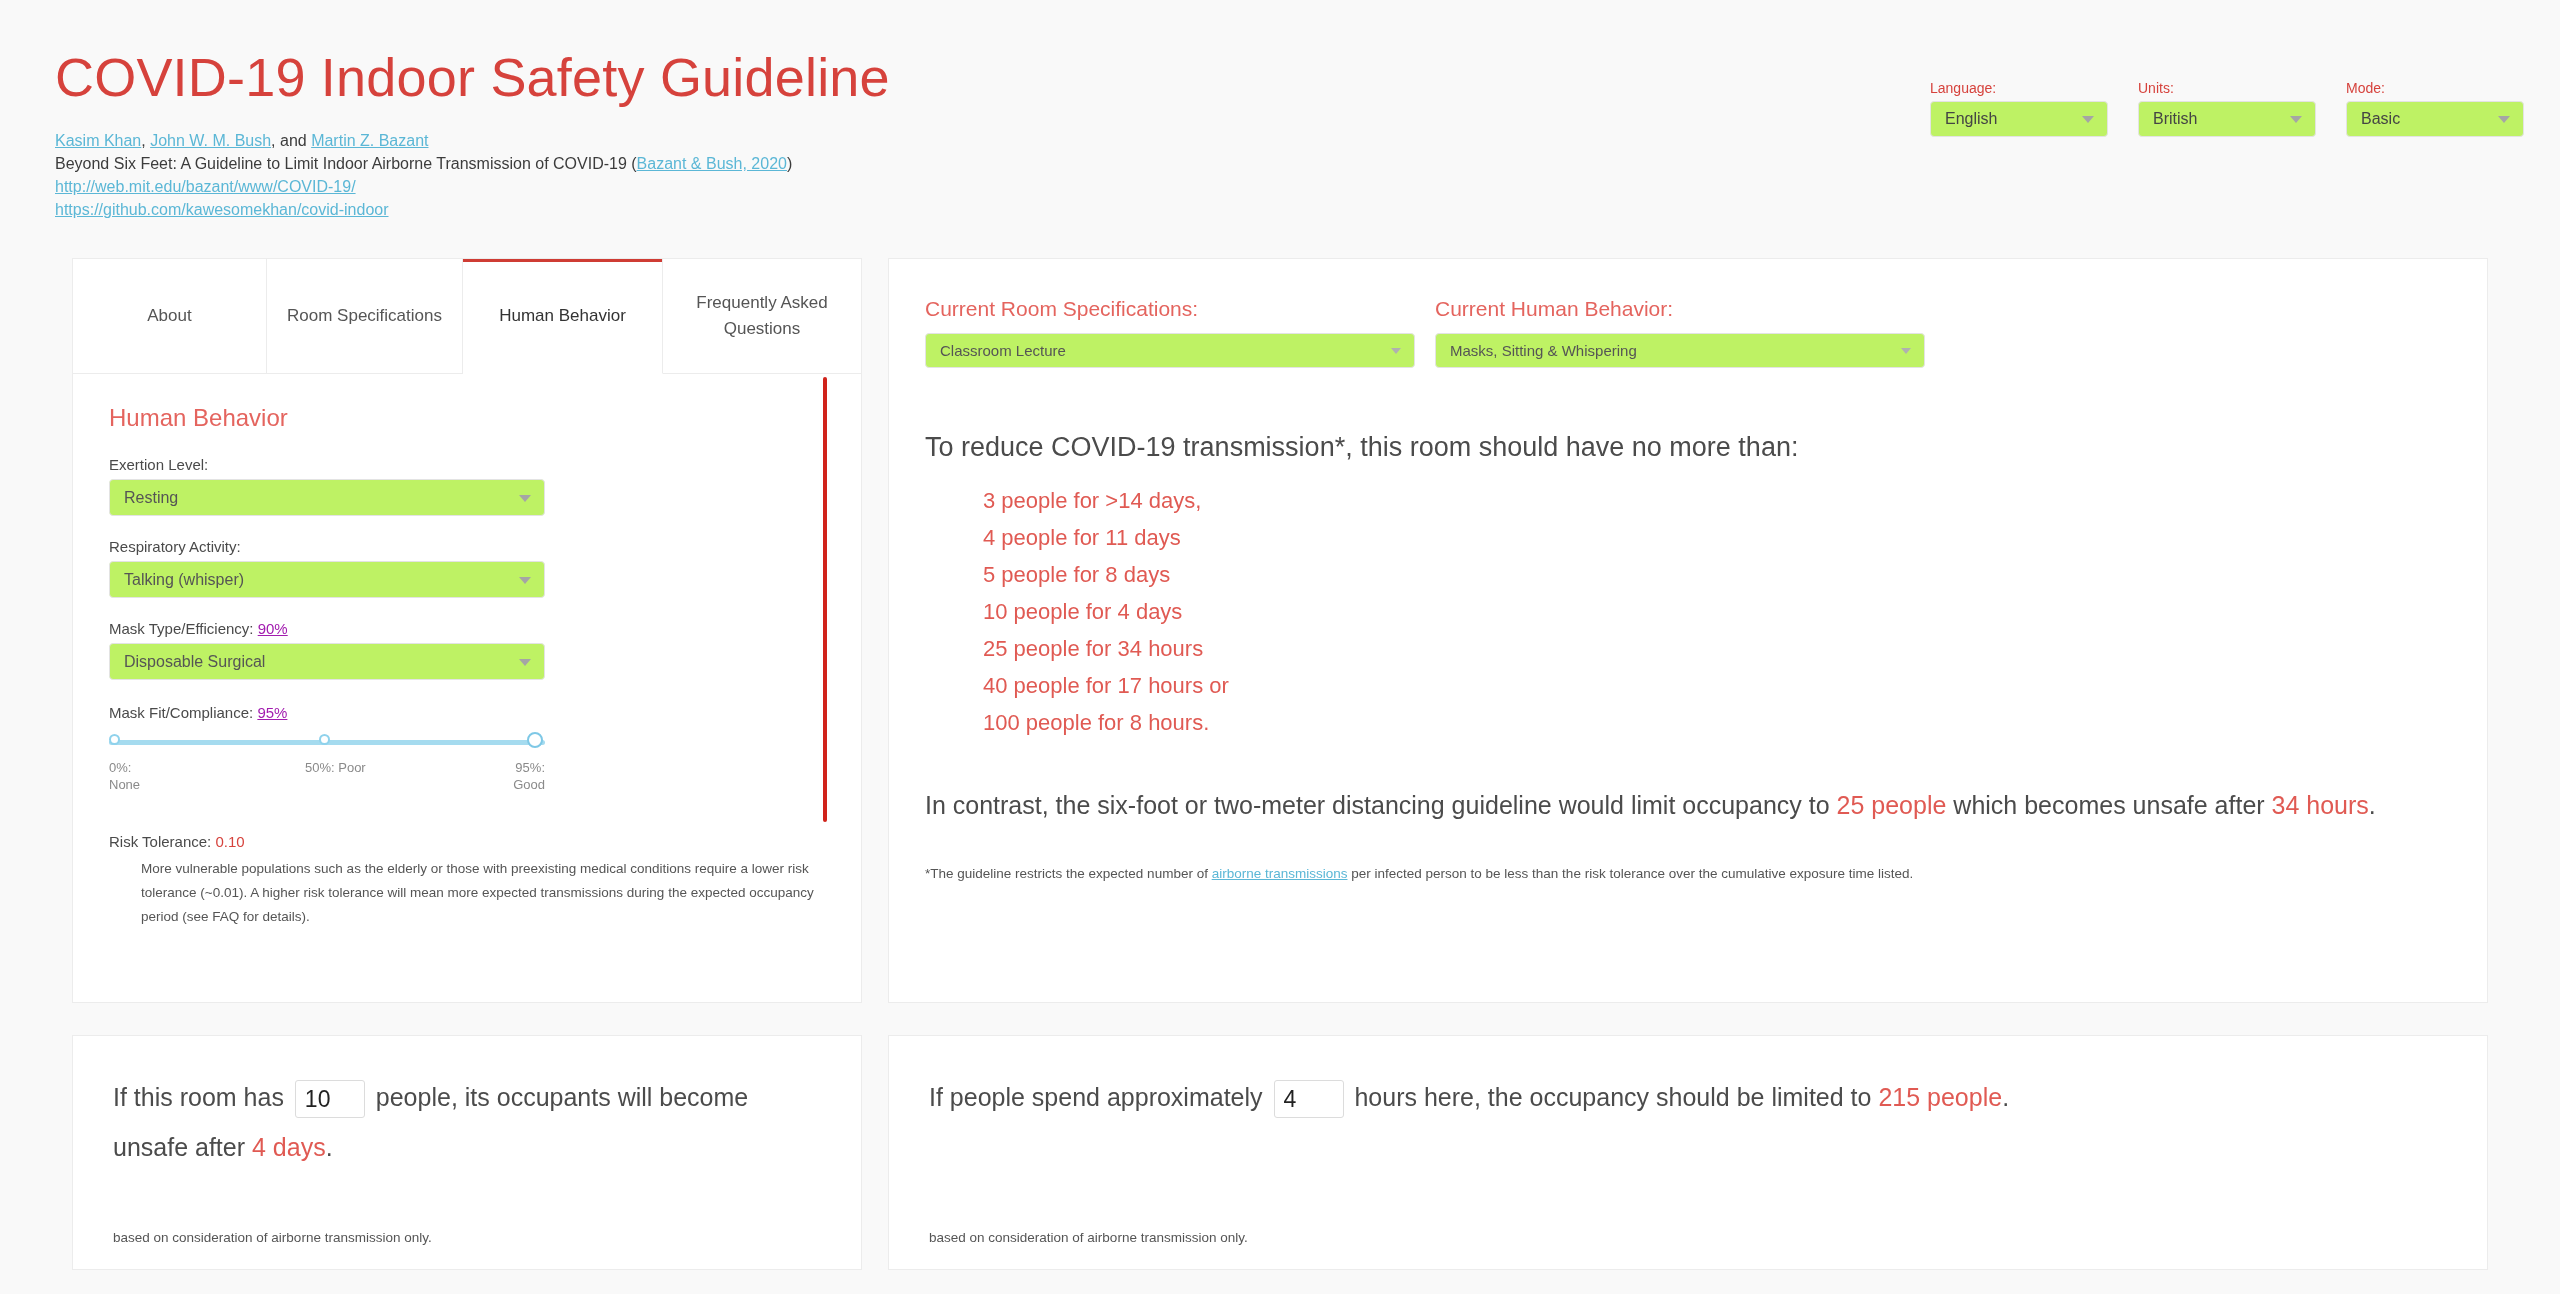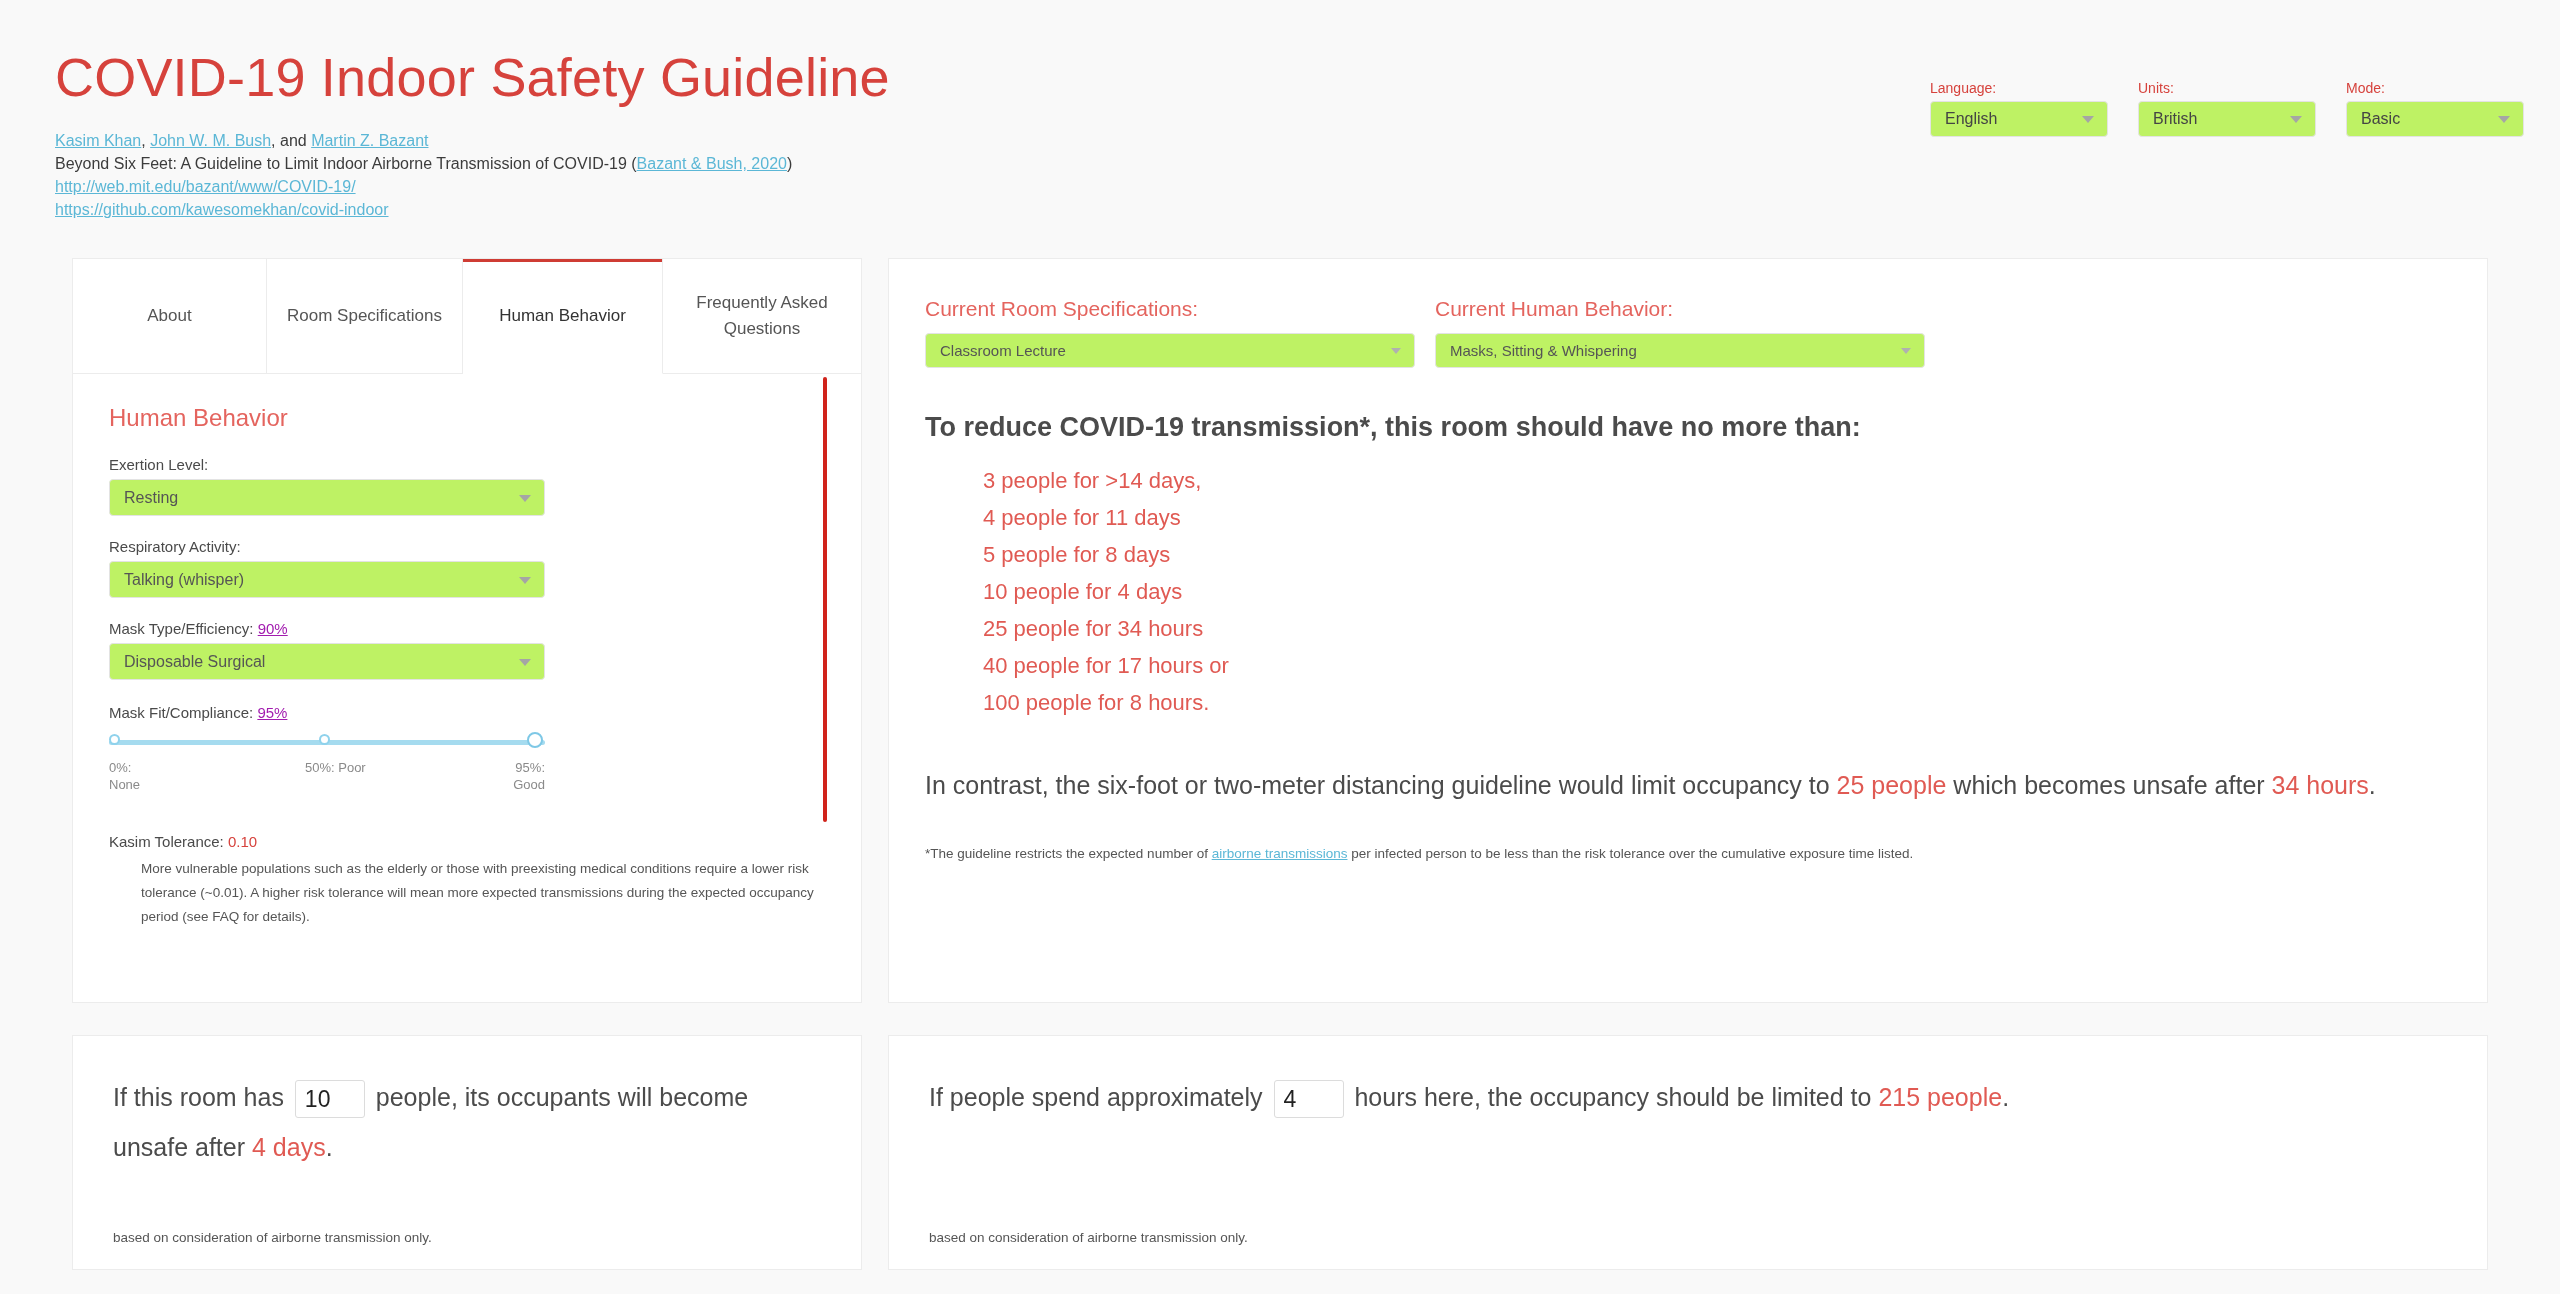--- a/index.html
+++ b/index.html
@@ -286,22 +286,22 @@
   .cur-col .selbox .caret {
     border-left-width: 5px;
     border-right-width: 5px;
     border-top-width: 6px;
     border-top-color: #b0b0b0;
   }
 
   .lead {
     font-size: 27px;
     color: #4b4b4b;
-    margin-top: 42px;
-    font-weight: 700;
+    margin-top: 62px;
+    font-weight: 400;
     line-height: 34px;
   }
   .occ-list {
     margin-top: 18px;
     margin-left: 58px;
   }
   .occ-item {
     font-size: 22px;
     color: #e05a53;
     line-height: 37px;
@@ -472,21 +472,21 @@
           </div>
           <div class="mark m2">
             <div>95%:</div>
             <div>Good</div>
           </div>
         </div>
       </div>
 
       <div class="risk-block">
         <div class="risk-label">
-          <span>Kasim Tolerance: </span><span class="hl">0.10</span>
+          <span>Risk Tolerance: </span><span class="hl">0.10</span>
         </div>
         <div class="risk-desc">More vulnerable populations such as the elderly or those with preexisting medical conditions require a lower risk tolerance (~0.01). A higher risk tolerance will mean more expected transmissions during the expected occupancy period (see FAQ for details).</div>
       </div>
     </div>
   </div>
 
   <div class="scroll-indicator"></div>
 
   <div class="panel" id="right-panel">
     <div class="right-inner">

